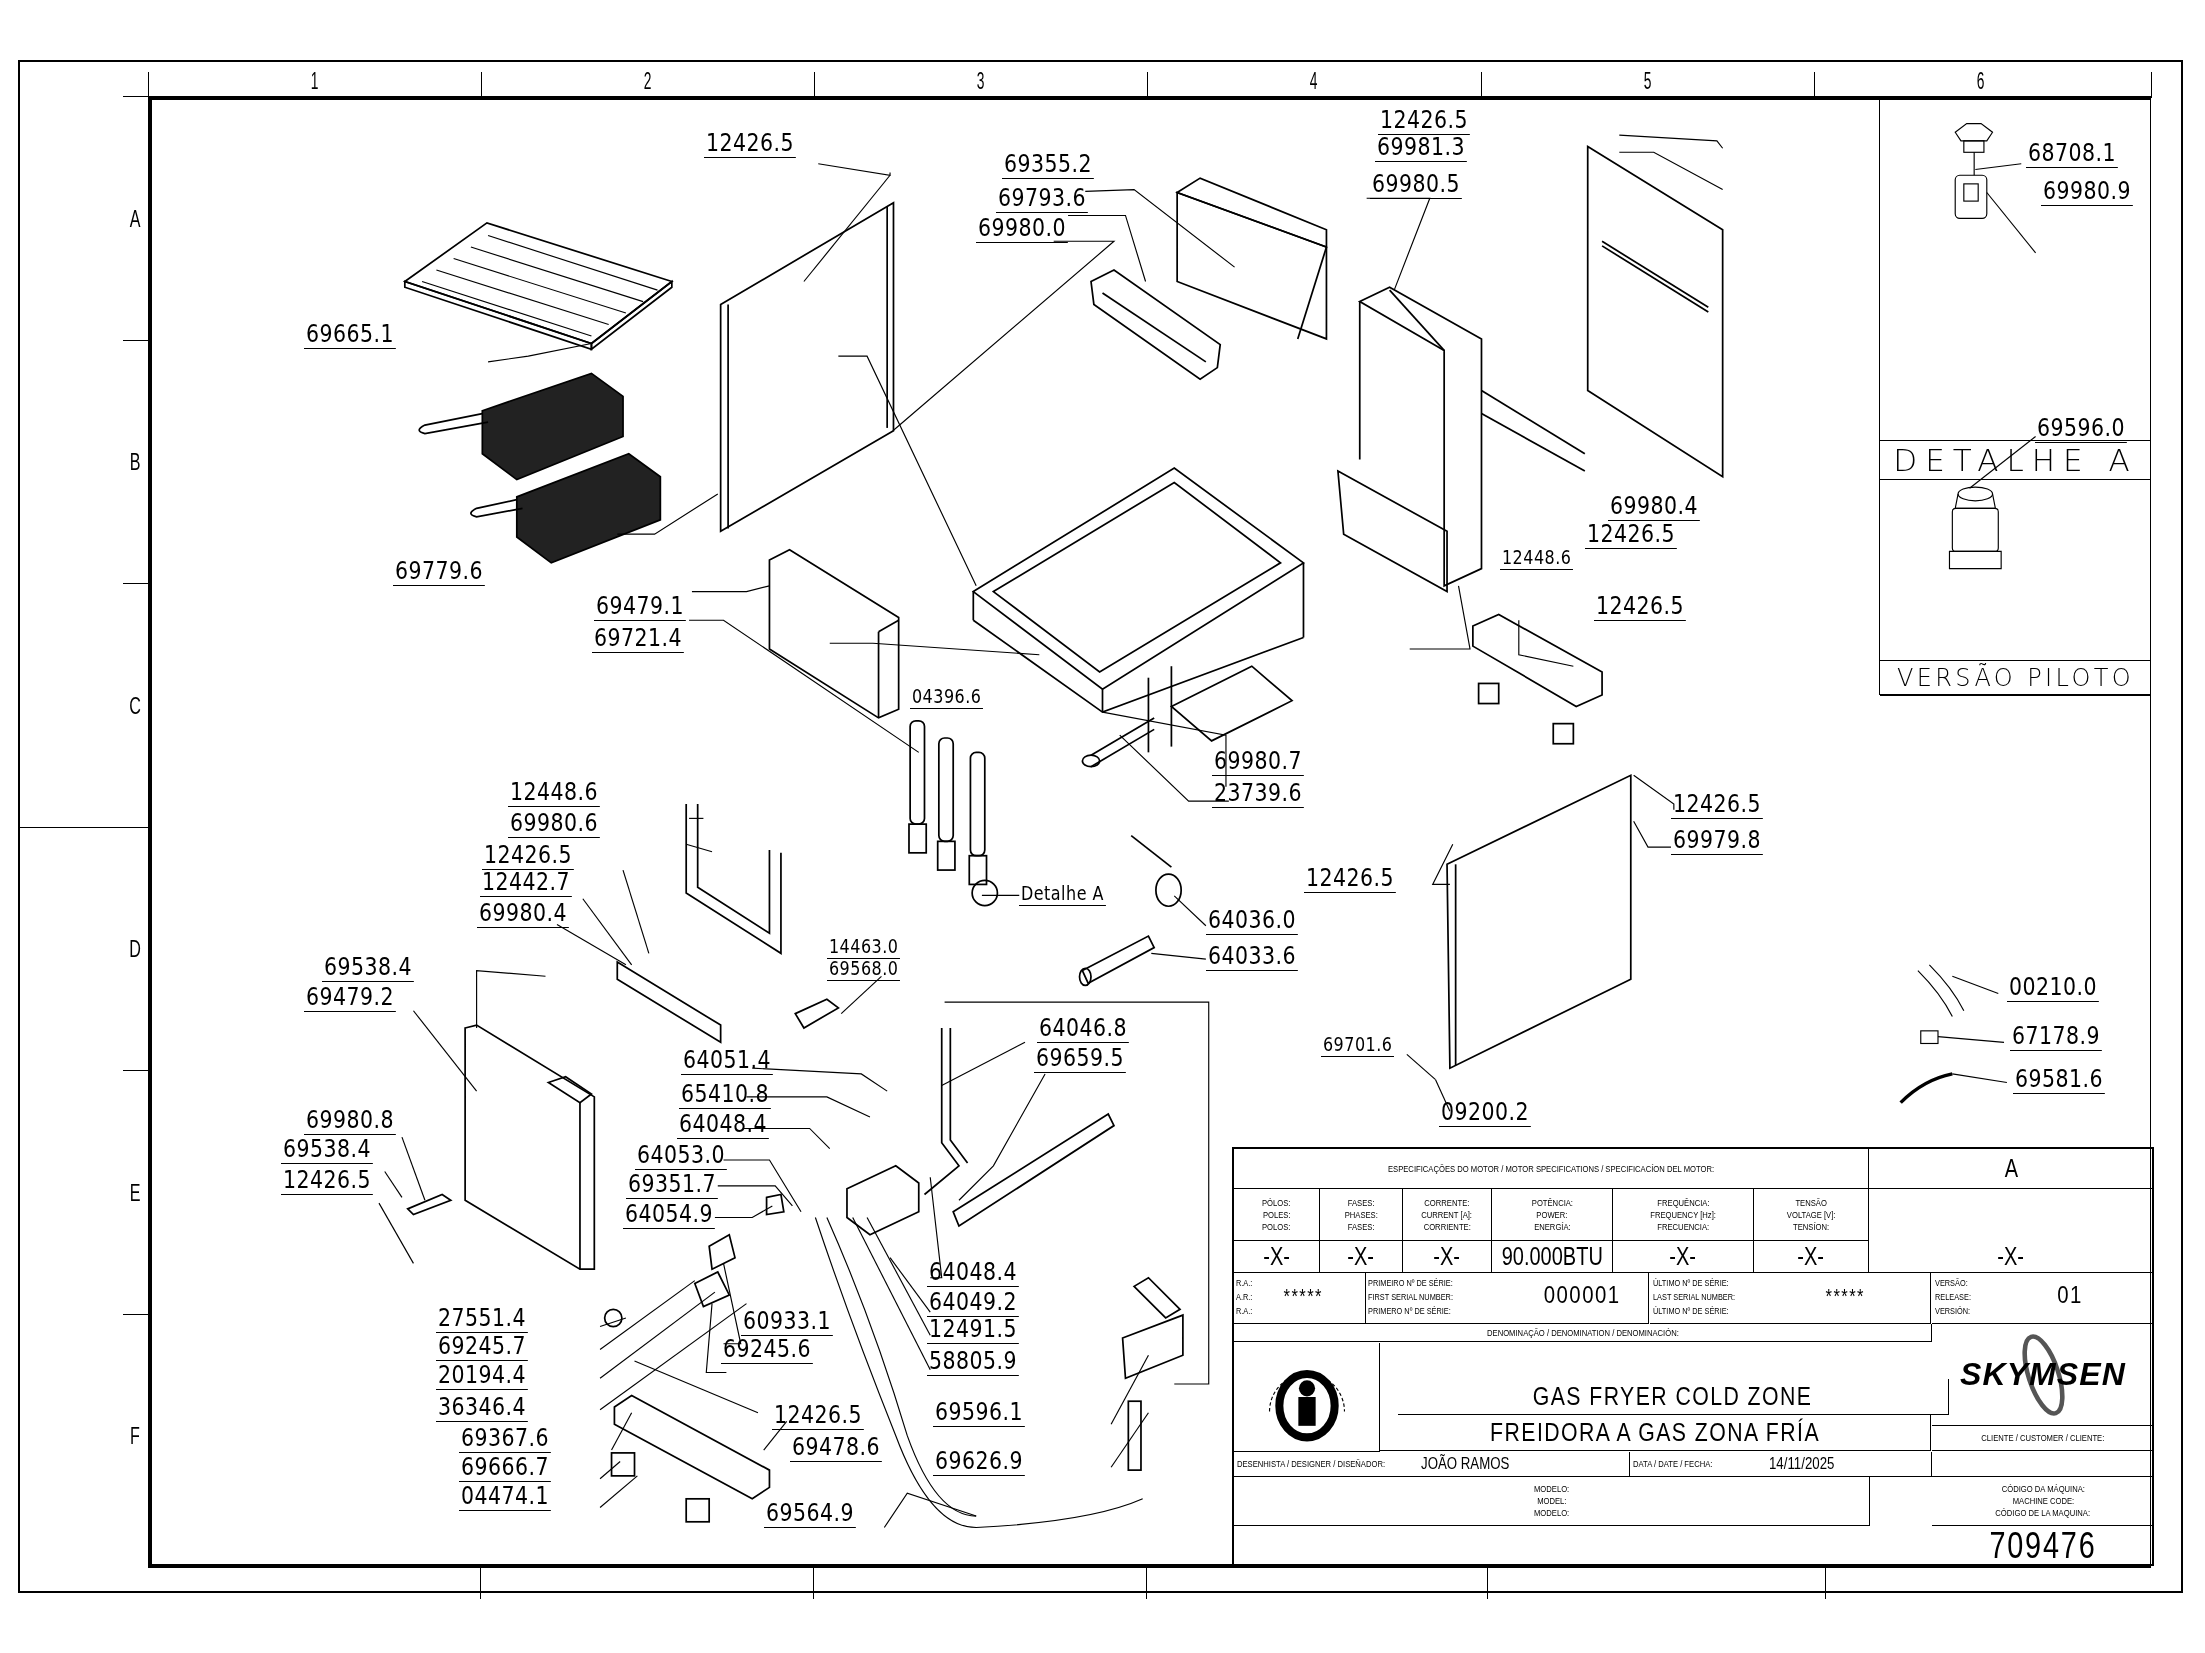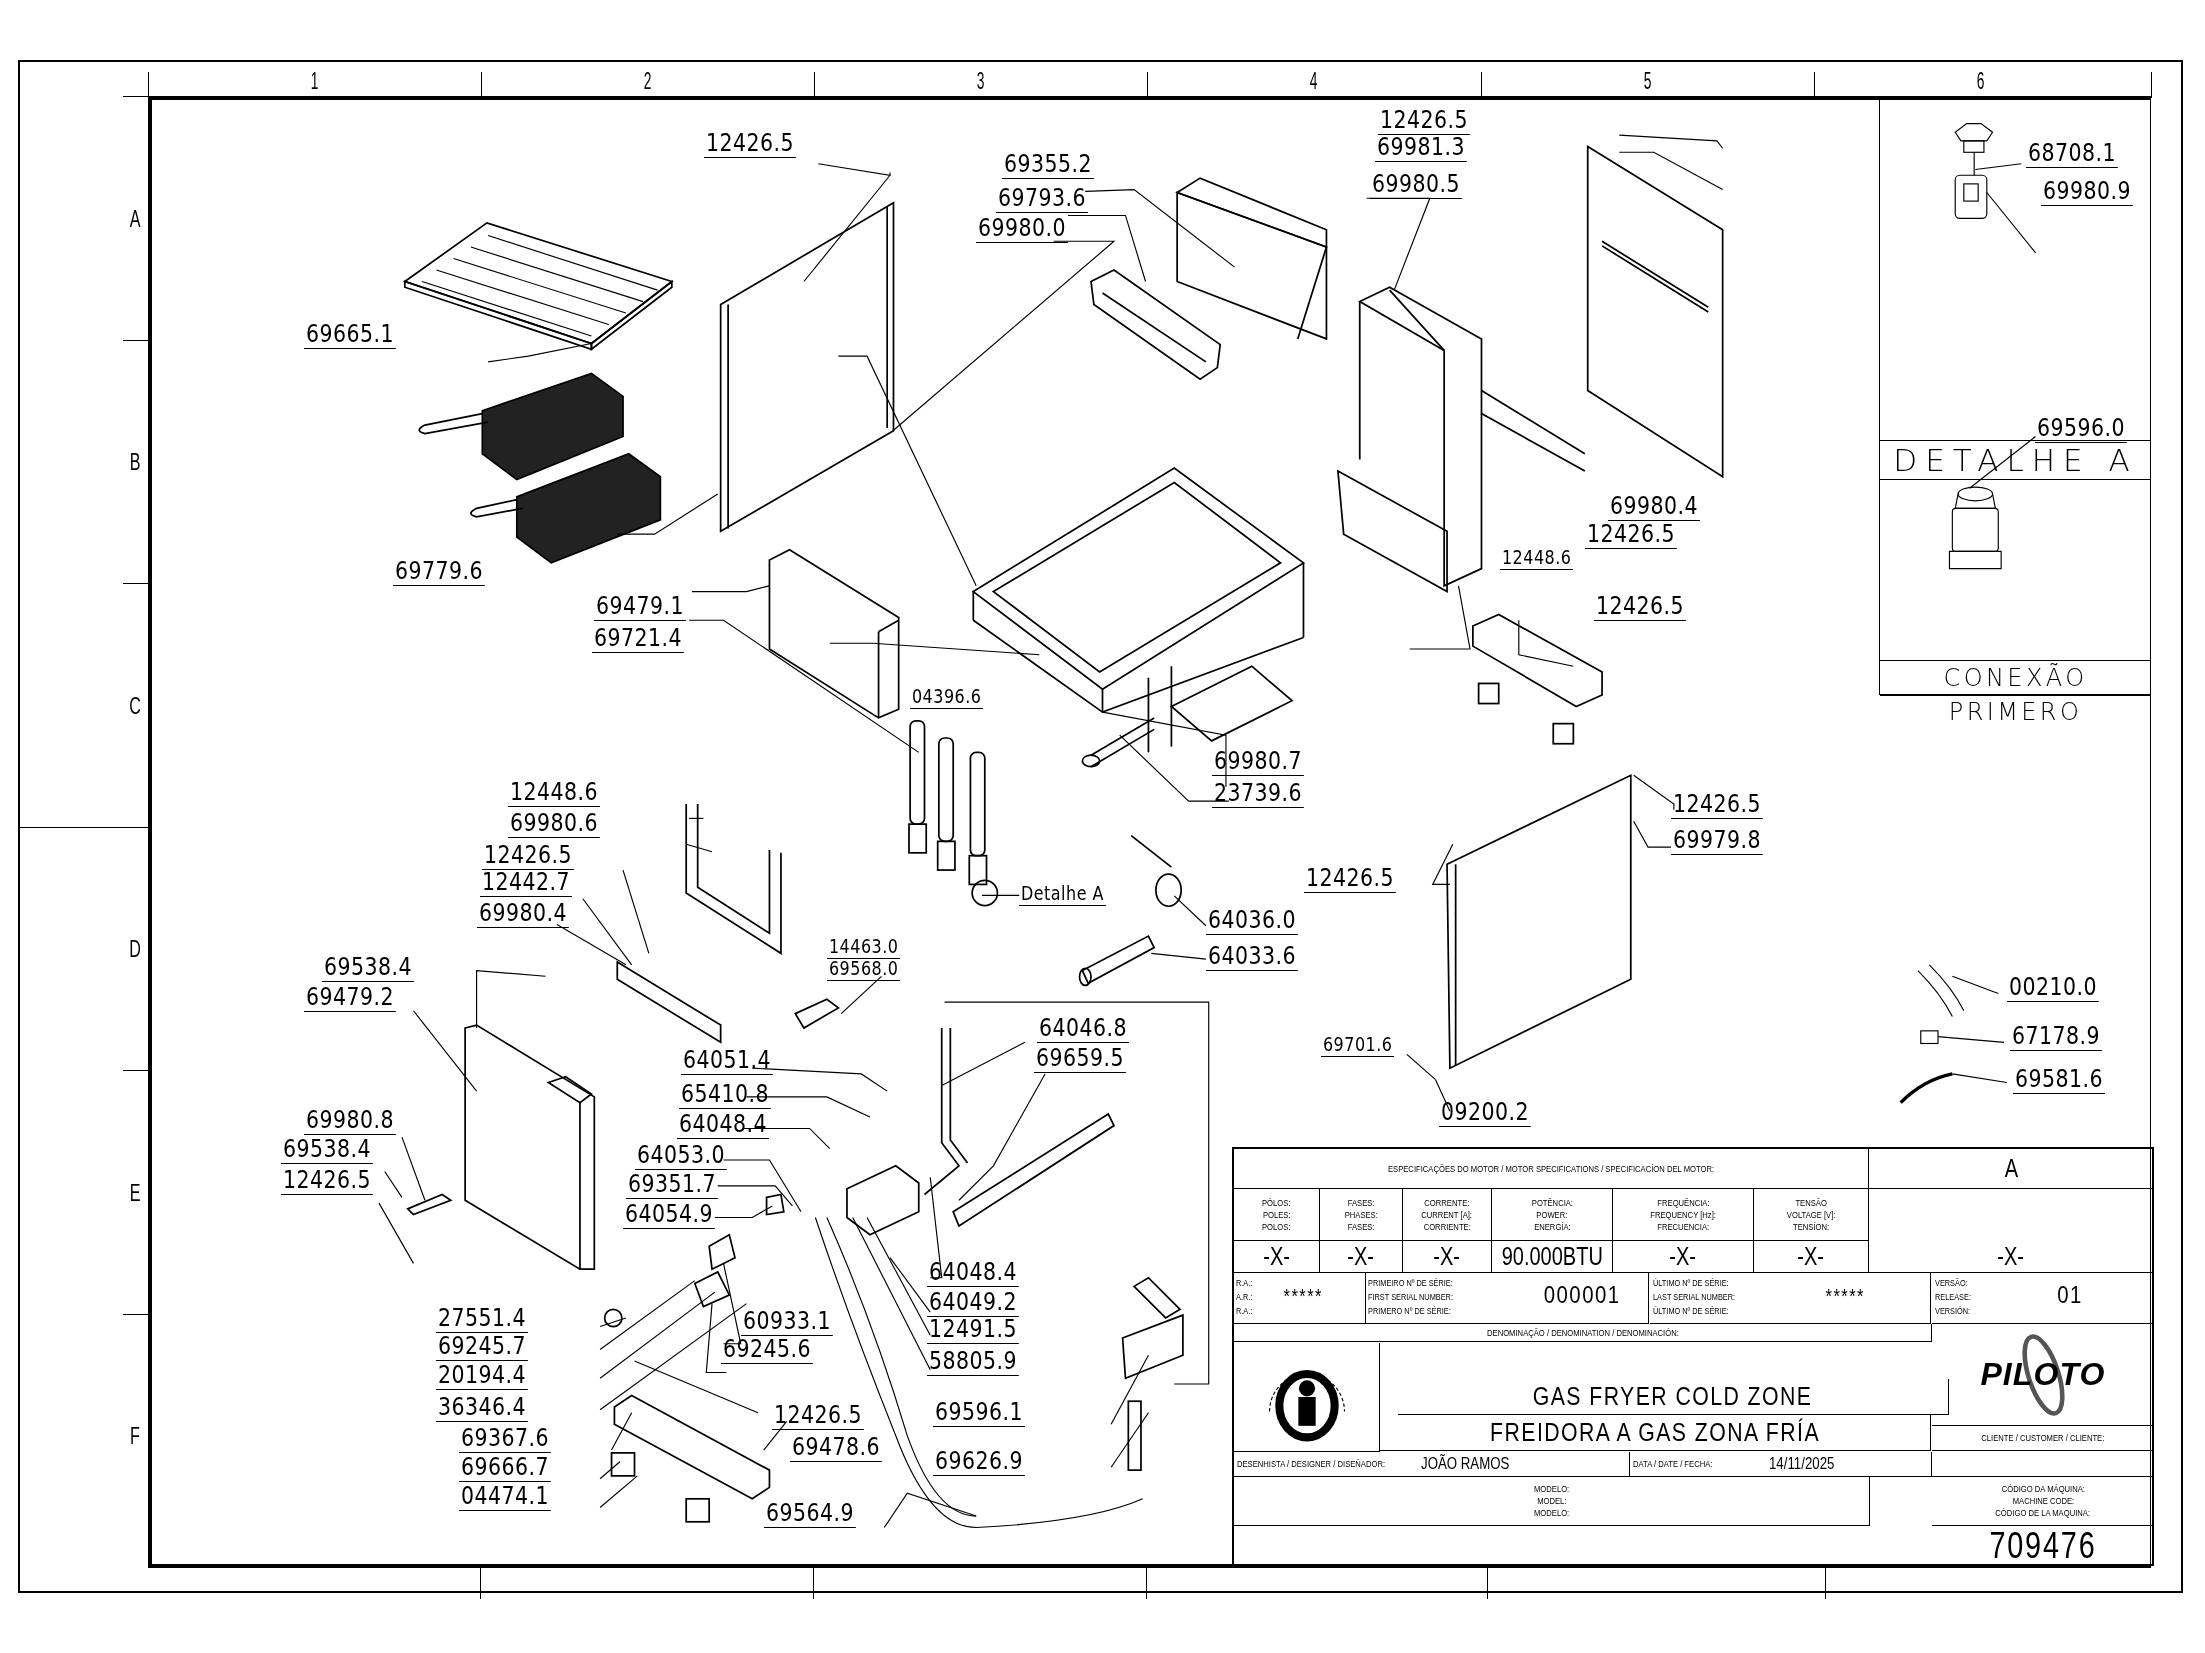--- a/index.html
+++ b/index.html
@@ -384,21 +384,21 @@
   <div class="callout" style="left:764px;top:1499px">69564.9</div>
   <div class="callout" style="left:2007px;top:973px">00210.0</div>
   <div class="callout" style="left:2010px;top:1022px">67178.9</div>
   <div class="callout" style="left:2013px;top:1065px">69581.6</div>
 
   <div class="detail-box">
     <div class="callout" style="left:146px;top:41px">68708.1</div>
     <div class="callout" style="left:161px;top:79px">69980.9</div>
     <div class="detail-caption a">DETALHE A</div>
     <div class="callout" style="left:155px;top:316px">69596.0</div>
-    <div class="detail-caption b">CONEXÃO PRIMERO</div>
+    <div class="detail-caption b">VERSÃO PILOTO</div>
   </div>
 
   <div class="tb">
     <div class="cell" style="left:0;top:0;width:635px;height:40px">
       <span class="hdr">ESPECIFICAÇÕES DO MOTOR / MOTOR SPECIFICATIONS / SPECIFICACÍON DEL MOTOR:</span>
     </div>
     <div class="cell" style="left:635px;top:0;width:284px;height:40px;border-right:none">
       <span class="val">A</span>
     </div>
 
@@ -495,21 +495,21 @@
         <span class="big">GAS FRYER COLD ZONE</span>
       </div>
     <div class="cell" style="left:146px;top:266px;width:551px;height:36px">
         <span class="big">FREIDORA A GAS ZONA FRÍA</span>
       </div>
 
     <div class="cell" style="left:698px;top:175px;width:222px;height:102px;border-right:none">
       <svg width="63" height="86" viewBox="0 0 110 150" style="position:absolute;left:80px;top:8px">
         <ellipse cx="55" cy="75" rx="26" ry="70" transform="rotate(-18 55 75)" fill="none" stroke="#555" stroke-width="8"></ellipse>
       </svg>
-      <span class="logo-sky">PILOTO</span>
+      <span class="logo-sky">SKYMSEN</span>
     </div>
     <div class="cell" style="left:698px;top:277px;width:222px;height:25px;border-right:none">
       <span class="hdr">CLIENTE / CUSTOMER / CLIENTE:</span>
     </div>
 
     <div class="cell" style="left:0;top:303px;width:396px;height:25px;flex-direction:row;justify-content:flex-start;gap:17px;padding-left:3.4px">
       <span class="hdr" style="transform-origin:left">DESENHISTA / DESIGNER / DISEÑADOR:</span>
       <span class="hdr" style="font-size:17px;transform-origin:left;margin-left:-23px">JOÃO RAMOS</span>
     </div>
     <div class="cell" style="left:396px;top:303px;width:302px;height:25px;flex-direction:row;justify-content:flex-start;padding-left:3.4px">

